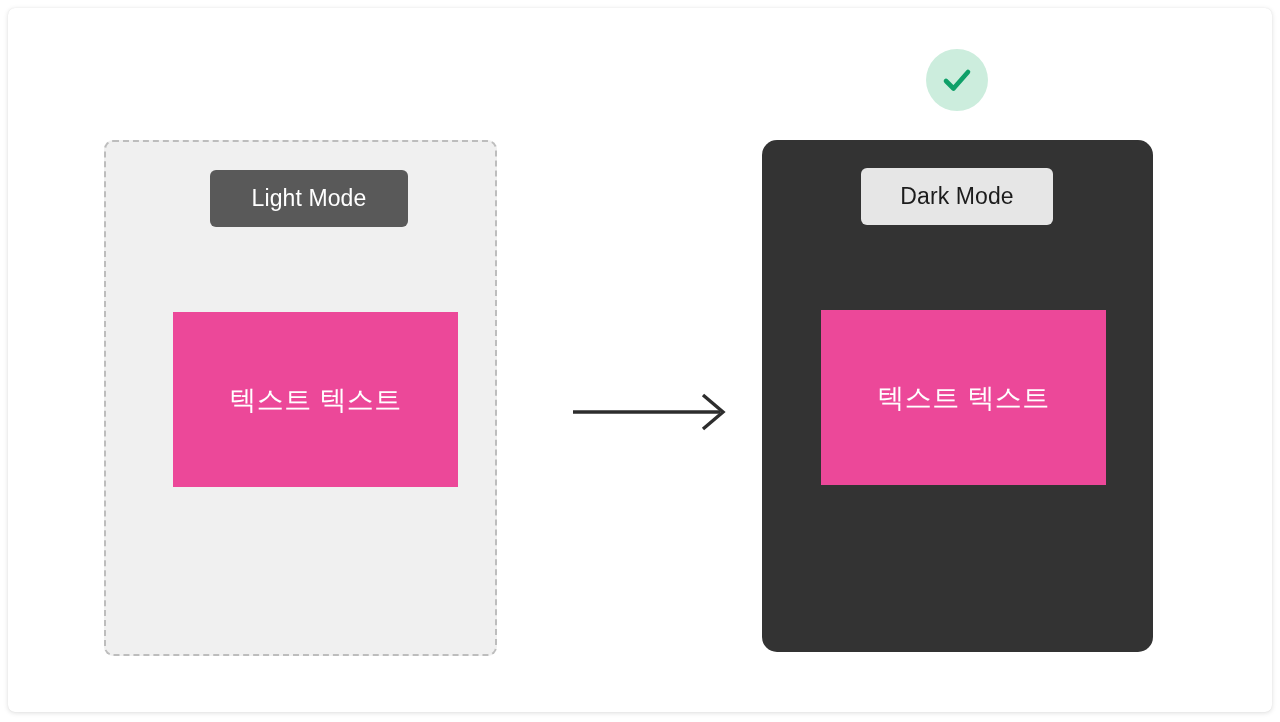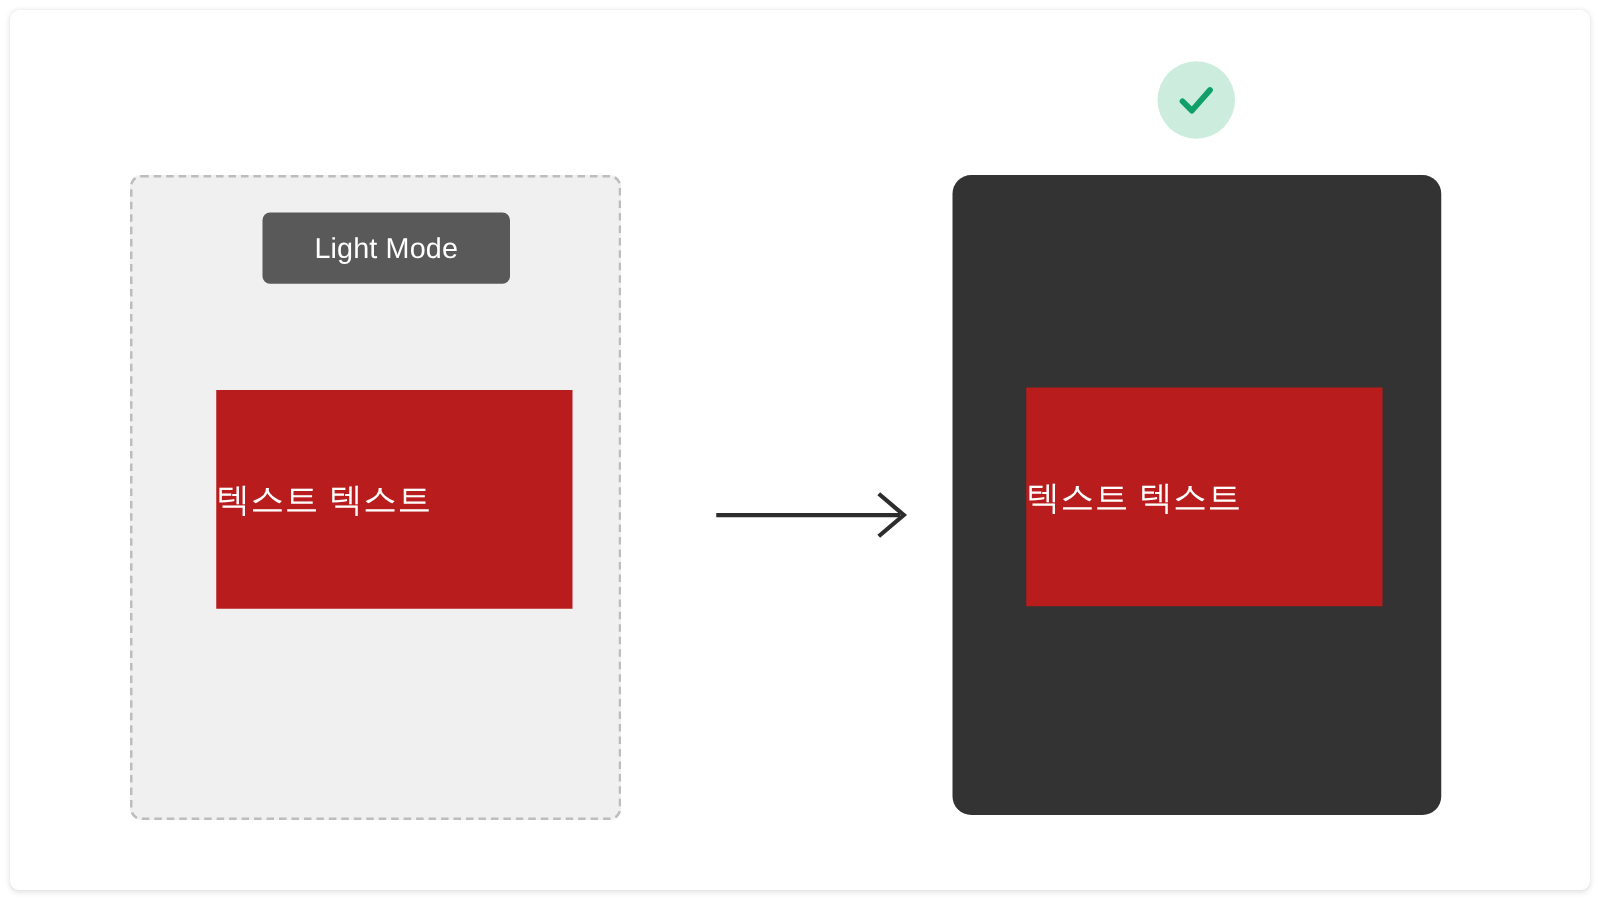--- a/index.html
+++ b/index.html
@@ -65,22 +65,22 @@
     width: 192px;
     height: 57px;
     background: #e6e6e6;
     color: #1c1c1c;
   }
 
   .orange-box {
     position: absolute;
     display: flex;
     align-items: center;
-    justify-content: flex-start;
-    background: #b91c1c;
+    justify-content: center;
+    background: #ec4899;
     color: #ffffff;
     font-size: 27px;
     letter-spacing: 0.4px;
     white-space: nowrap;
   }
   .orange-light {
     left: 67px;
     top: 170px;
     width: 285px;
     height: 175px;
@@ -147,18 +147,19 @@
     </svg>
   </div>
 
   <div class="check-badge">
     <svg width="38" height="38" viewBox="0 0 38 38" aria-hidden="true">
       <polyline points="8,20 15.5,27.5 30,11" fill="none" stroke="#0fa069" stroke-width="4.6" stroke-linecap="round" stroke-linejoin="round"></polyline>
     </svg>
   </div>
 
   <div class="dark-panel">
+    <div class="badge badge-dark">Dark Mode</div>
     <div class="orange-box orange-dark">
       <span>텍스트 텍스트</span>
     </div>
   </div>
 
 </div>
 
 </body></html>

